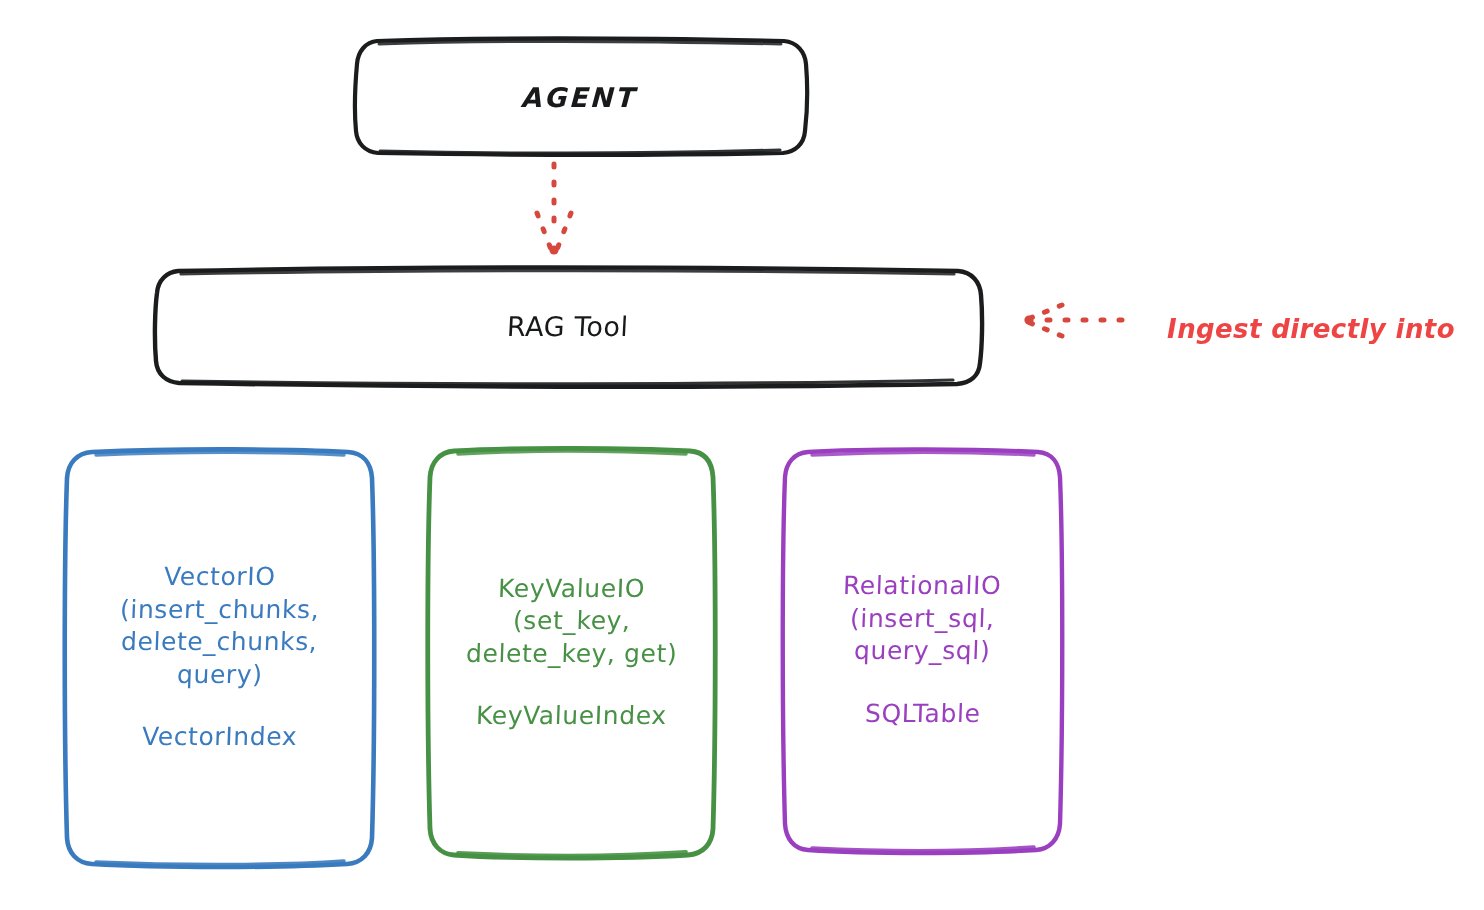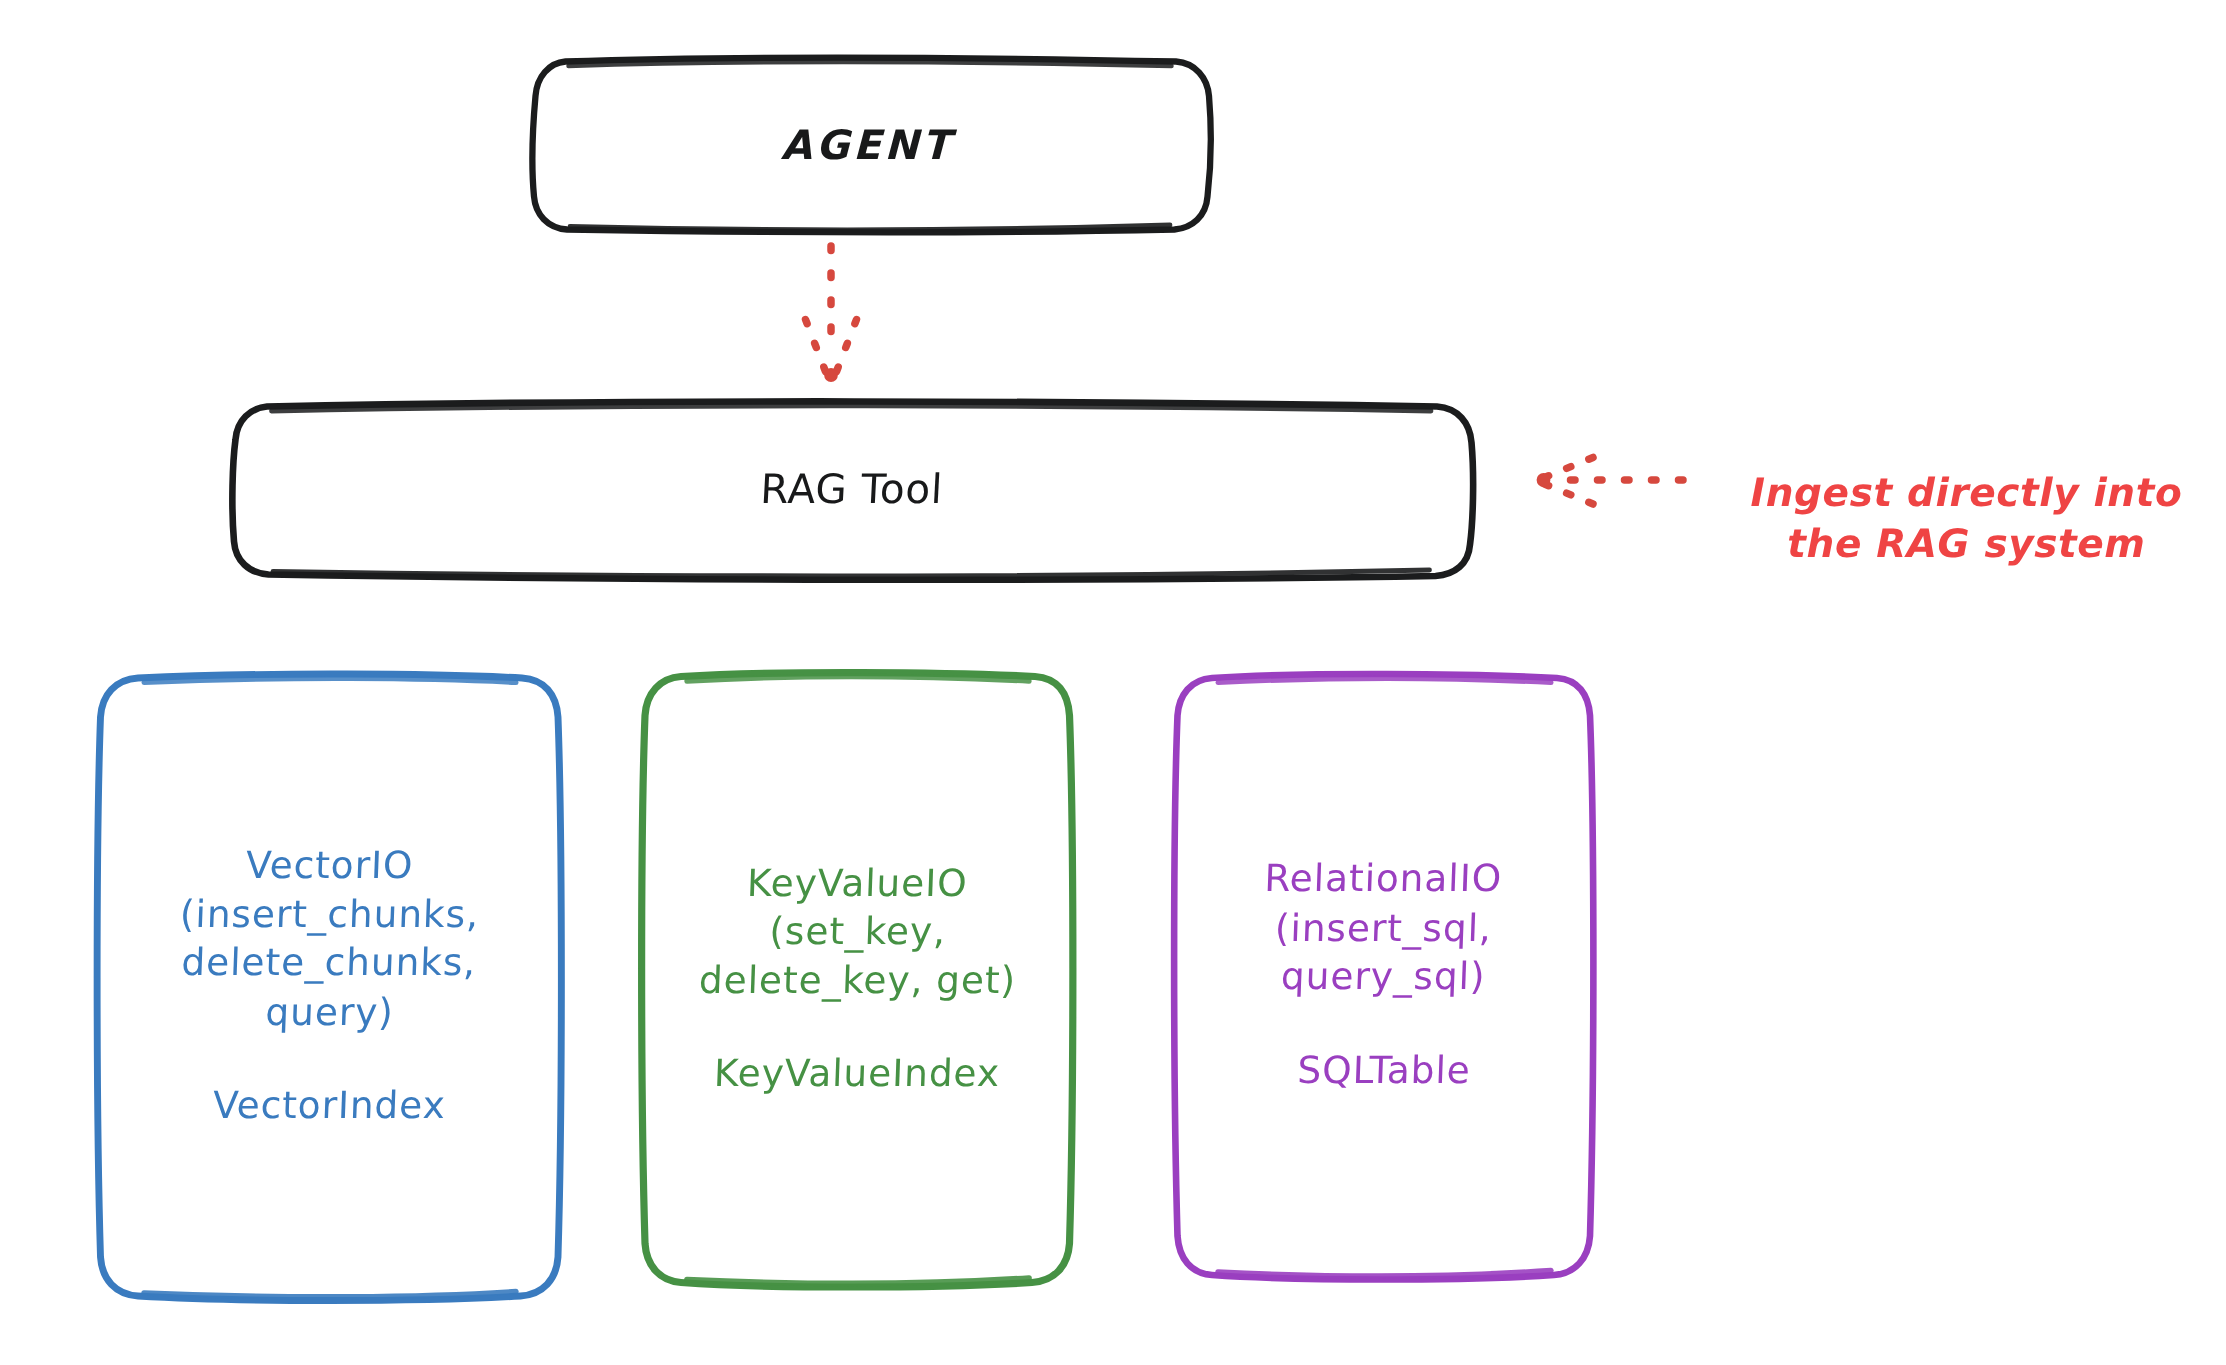--- a/index.html
+++ b/index.html
@@ -218,14 +218,13 @@
 <div class="node leaf" id="relational-node">
   <div class="line">RelationalIO</div>
   <div class="line">(insert_sql,</div>
   <div class="line">query_sql)</div>
   <div class="gap"></div>
   <div class="line">SQLTable</div>
 </div>
 
 <div id="ingest-annotation">
   <span class="aline">Ingest directly into</span>
-  <span class="aline">the RAG system</span>
 </div>
 
 </body></html>

